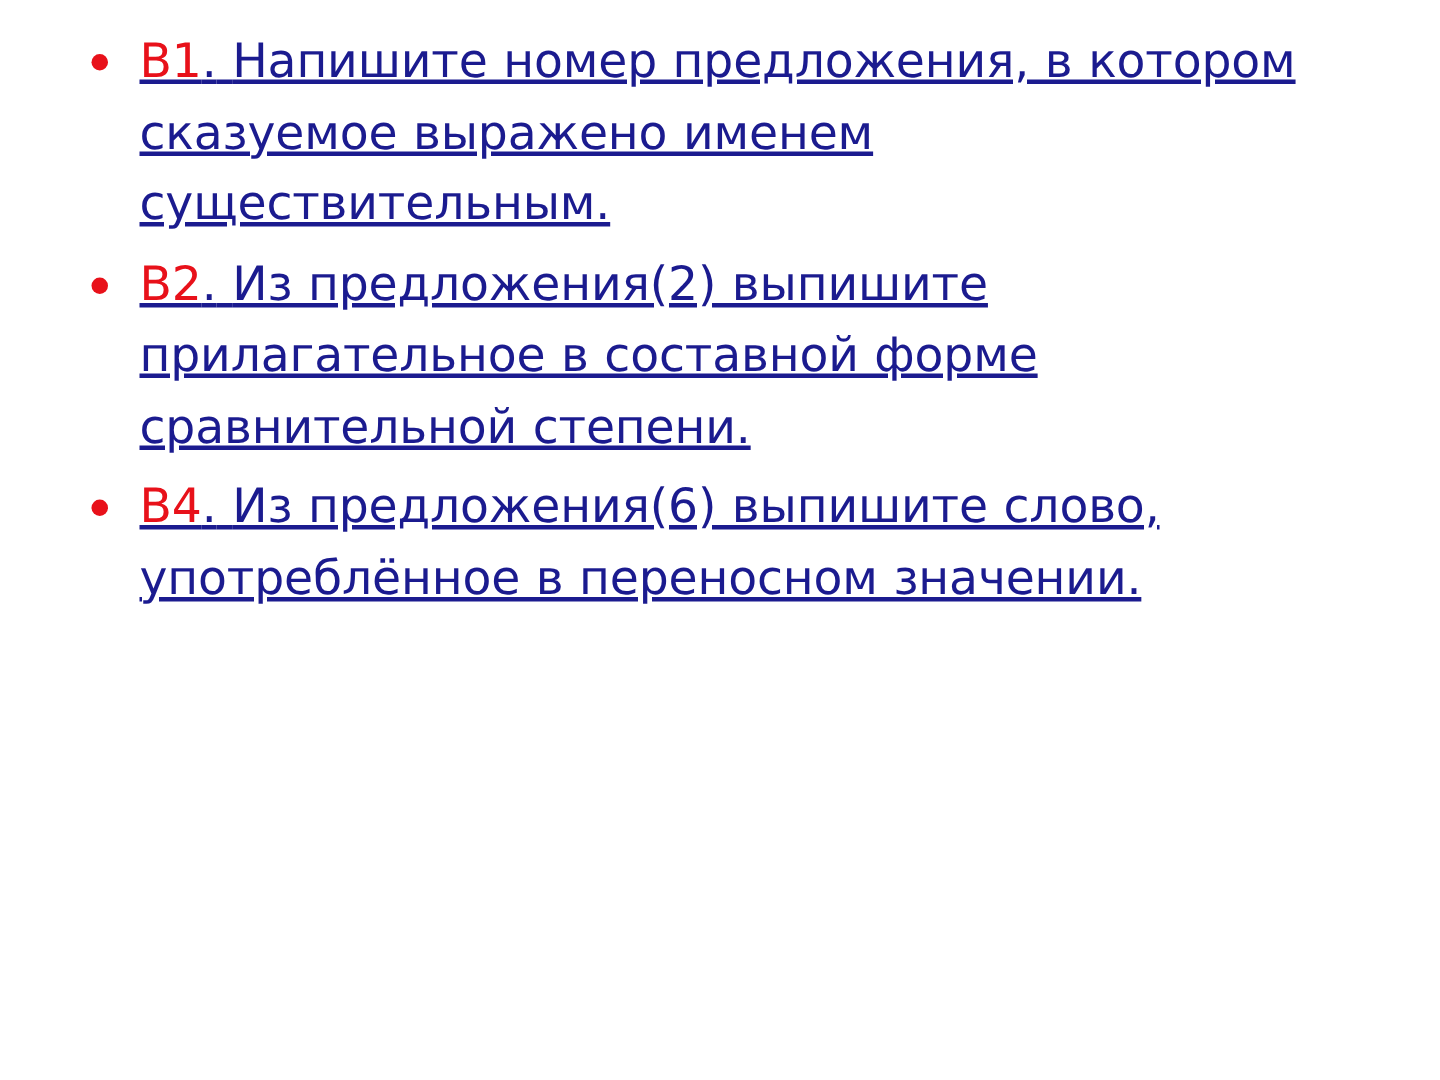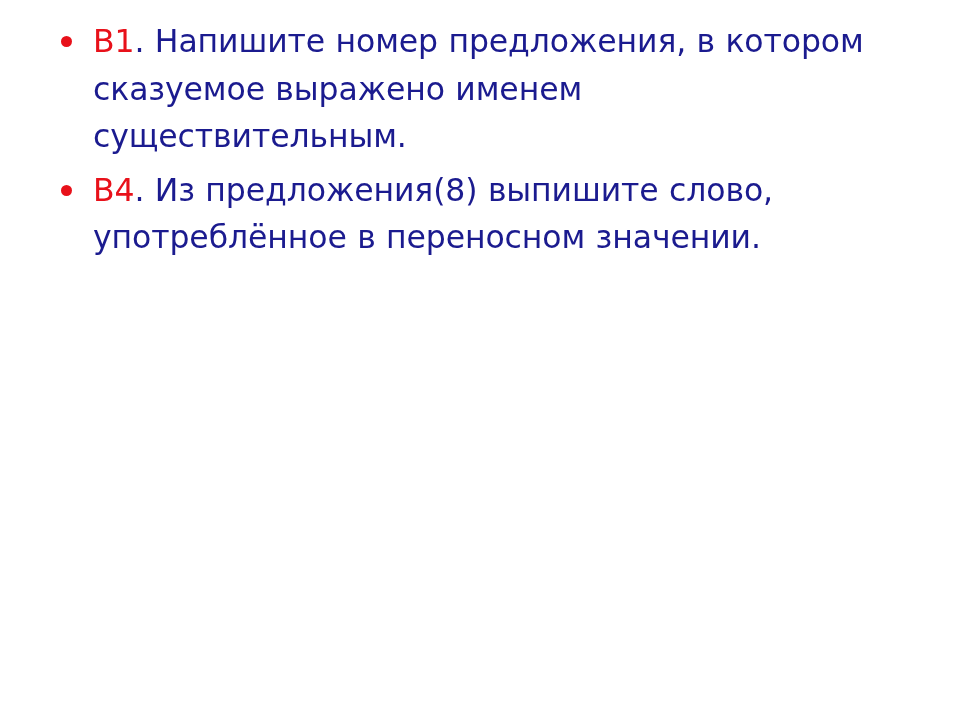--- a/index.html
+++ b/index.html
@@ -33,20 +33,21 @@
   .bullet-item {
     position: relative;
     margin: 0 0 6px 0;
     padding: 0 0 0 47px;
     font-size: 31.5px;
     line-height: 47.5px;
     color: #1b1b8f;
     letter-spacing: -0.1px;
     word-spacing: 0.5px;
     max-width: 790px;
+    text-decoration: underline;
   }
 
   .bullet-marker {
     position: absolute;
     left: 15px;
     top: 18px;
     width: 11px;
     height: 11px;
     border-radius: 50%;
     background: #e8111a;
@@ -70,22 +71,27 @@
 
 <div id="slide">
   <ul class="bullet-list">
 
     <li class="bullet-item">
       <span class="bullet-marker"></span>
       <span class="task-label">B1</span><span class="task-dot">.</span>
       <span class="task-text">Напишите номер предложения, в котором сказуемое выражено именем существительным.</span>
     </li>
 
+    <li class="bullet-item">
+      <span class="bullet-marker"></span>
+      <span class="task-label">B2</span><span class="task-dot">.</span>
+      <span class="task-text">Из предложения(2) выпишите прилагательное в составной форме сравнительной степени.</span>
+    </li>
 
 
     <li class="bullet-item">
       <span class="bullet-marker"></span>
       <span class="task-label">B4</span><span class="task-dot">.</span>
-      <span class="task-text">Из предложения(8) выпишите слово, употреблённое в переносном значении.</span>
+      <span class="task-text">Из предложения(6) выпишите слово, употреблённое в переносном значении.</span>
     </li>
 
   </ul>
 </div>
 
 </body></html>

